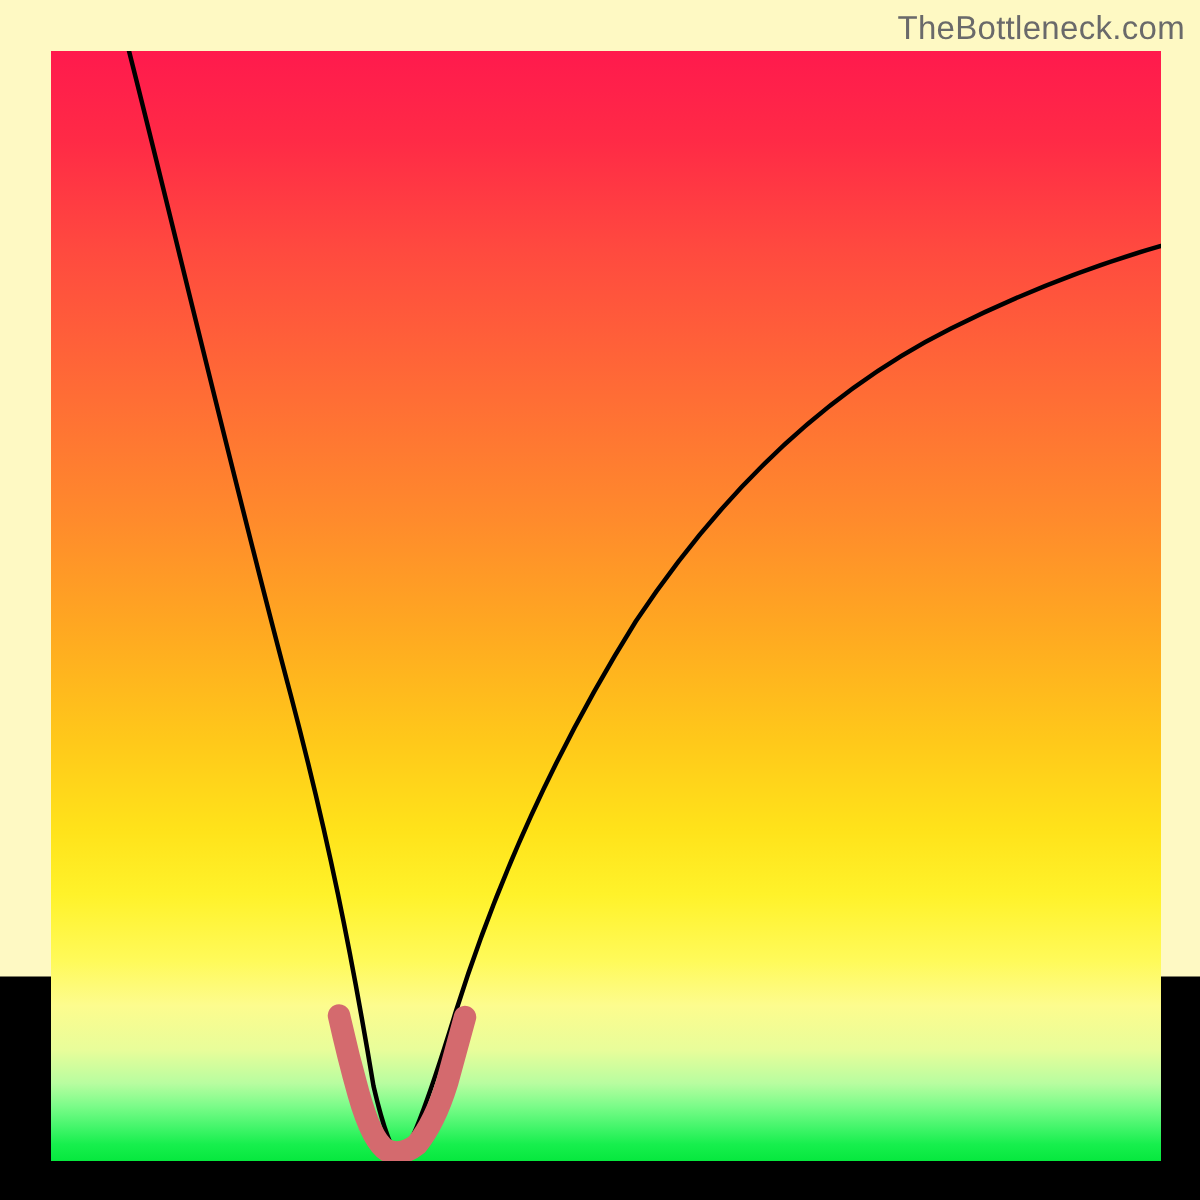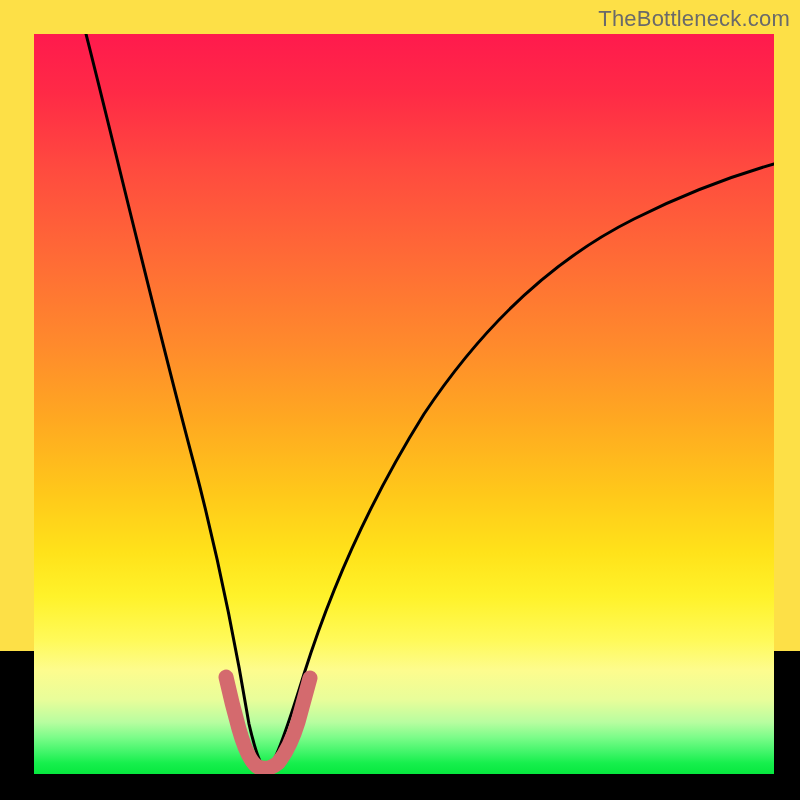--- a/index.html
+++ b/index.html
@@ -10,21 +10,21 @@
     background: #000;
     overflow: hidden;
     font-family: Arial, Helvetica, sans-serif;
   }
   .frame {
     position: absolute;
     left: 0;
     top: 0;
     width: 800px;
     height: 651px;
-    background: #fde047;
+    background: #fef9c3;
   }
   .plot {
     position: absolute;
     left: 34px;
     top: 34px;
     width: 740px;
     height: 740px;
     
     background: linear-gradient(
       to bottom,

